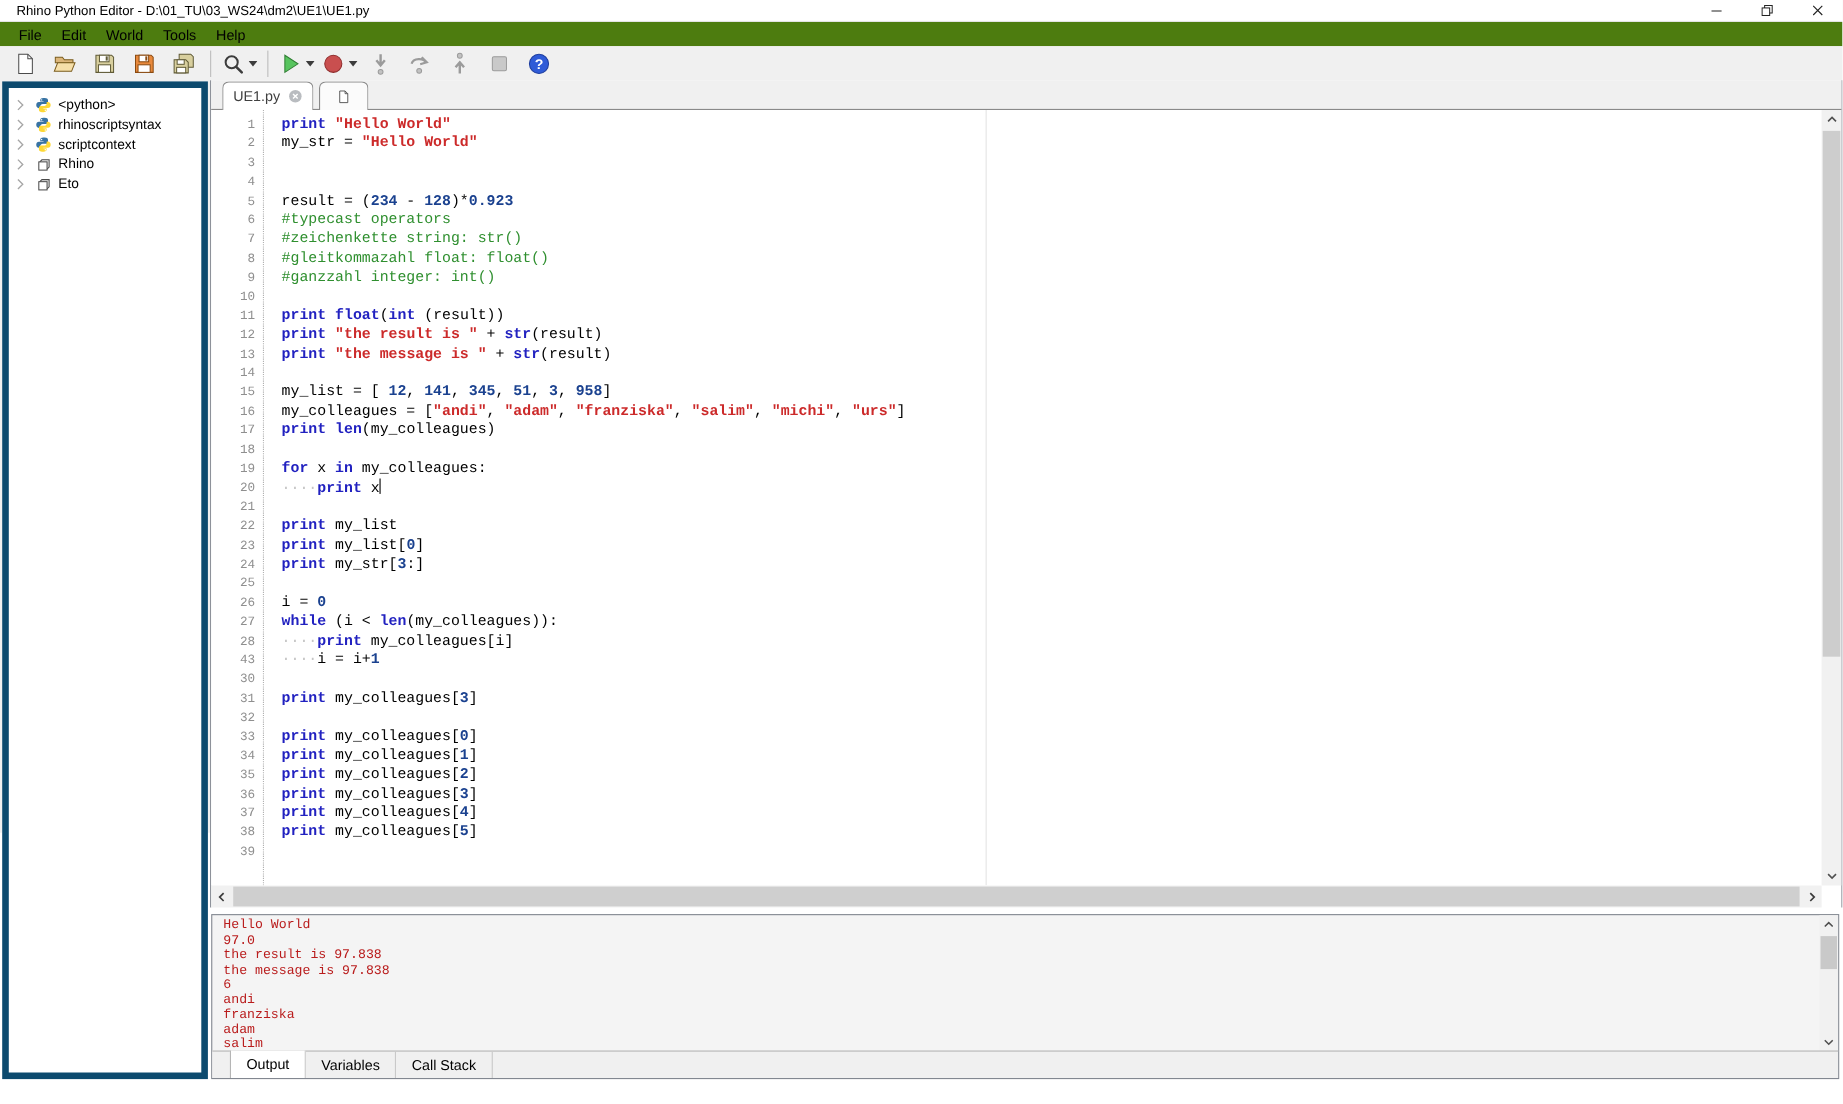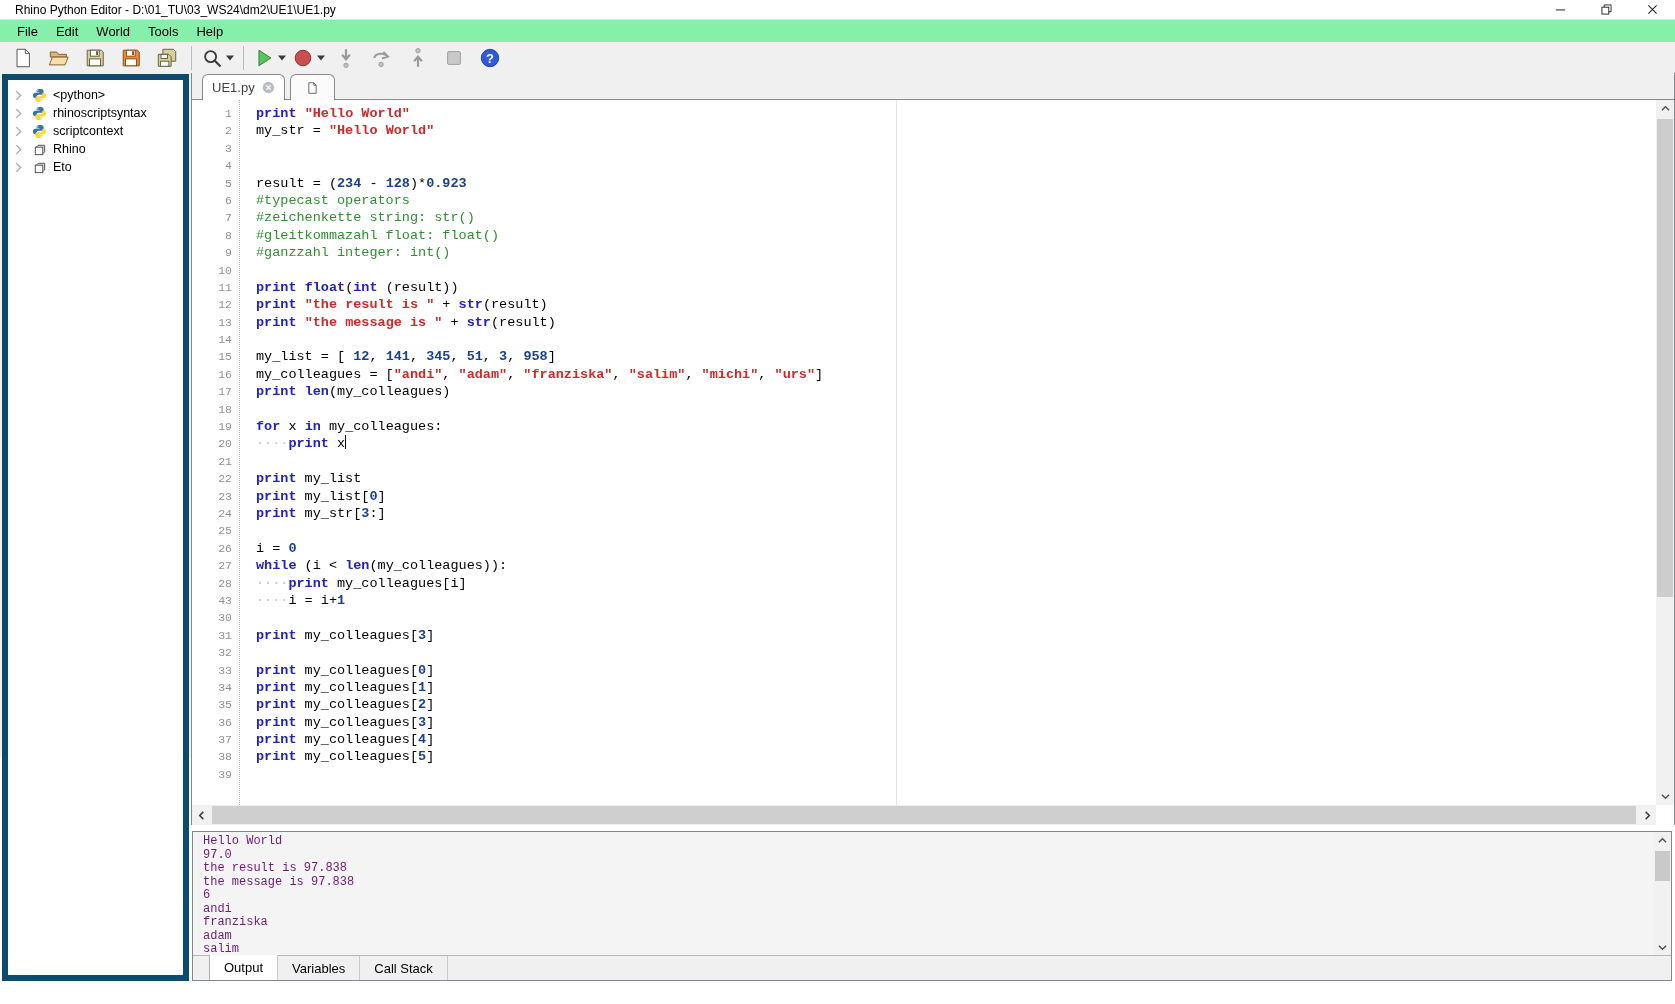--- a/index.html
+++ b/index.html
@@ -9,21 +9,21 @@
   
   .titlebar{position:absolute;left:0;top:0;width:100%;height:20px;background:#ffffff;
     display:flex;align-items:center;border-bottom:1px solid #e3e3e3;box-sizing:border-box;}
   .app-icon{margin-left:7px;}
   .title-text{margin-left:8px;font-size:12px;color:#000;}
   .win-controls{margin-left:auto;display:flex;height:100%;}
   .win-btn{width:46px;height:100%;display:flex;align-items:center;justify-content:center;}
   .win-btn svg{width:11px;height:11px;display:block;}
 
   
-  .menubar{position:absolute;left:0;top:20px;width:100%;height:22px;background:#86efac;
+  .menubar{position:absolute;left:0;top:20px;width:100%;height:22px;background:#4d7c0f;
     display:flex;align-items:center;padding-left:8px;box-sizing:border-box;}
   .menu-item{padding:0 9px;height:100%;display:flex;align-items:center;font-size:13px;color:#000;}
 
   
   .toolbar{position:absolute;left:0;top:42px;width:100%;height:31px;background:#f0f0f0;
     display:flex;align-items:center;padding-left:5px;box-sizing:border-box;}
   .tb-btn{height:28px;min-width:30px;display:flex;align-items:center;justify-content:center;padding:0 3px;}
   .tb-btn .icon svg{width:22px;height:22px;display:block;}
   .tb-caret svg{width:8px;height:6px;display:block;margin-left:3px;}
   .tb-sep{width:1px;height:24px;background:#bcbcbc;margin:0 6px;}
@@ -79,21 +79,21 @@
   .hbtn{position:absolute;top:0;height:100%;width:18px;display:flex;align-items:center;justify-content:center;}
   .hbtn svg{width:9px;height:9px;display:block;}
   .hb-left{left:0;} .hb-right{right:0;}
   .hthumb{position:absolute;top:1px;bottom:1px;left:20px;right:20px;background:#cfcfcf;}
 
   
   .output-panel{position:absolute;left:192px;top:831px;width:1480px;height:150px;background:#f4f4f4;
     border:1px solid #828790;box-sizing:border-box;}
   .output-area{position:absolute;left:0;top:0;right:0;height:124px;}
   .out-lines{position:absolute;left:0;top:0;right:18px;bottom:0;padding:3px 0 0 10px;
-    font-family:"Liberation Mono",monospace;font-size:12px;line-height:13.5px;color:#701a75;white-space:pre;overflow:hidden;}
+    font-family:"Liberation Mono",monospace;font-size:12px;line-height:13.5px;color:#b91c1c;white-space:pre;overflow:hidden;}
   .out-scroll{position:absolute;top:0;right:0;width:17px;height:124px;background:#f1f1f1;}
   .out-thumb{position:absolute;left:1px;right:1px;top:19px;height:30px;background:#c9c9c9;}
   .btabs{position:absolute;left:0;right:0;bottom:0;height:24px;background:#f0f0f0;
     border-top:1px solid #b5b5b5;display:flex;padding-left:16px;}
   .btab{padding:0 14px;display:flex;align-items:center;font-size:13px;color:#000;border-right:1px solid #c9c9c9;}
   .btab.active{background:#fff;border-left:1px solid #b5b5b5;margin-top:-1px;}
 </style>
 </head>
 <body>
 

